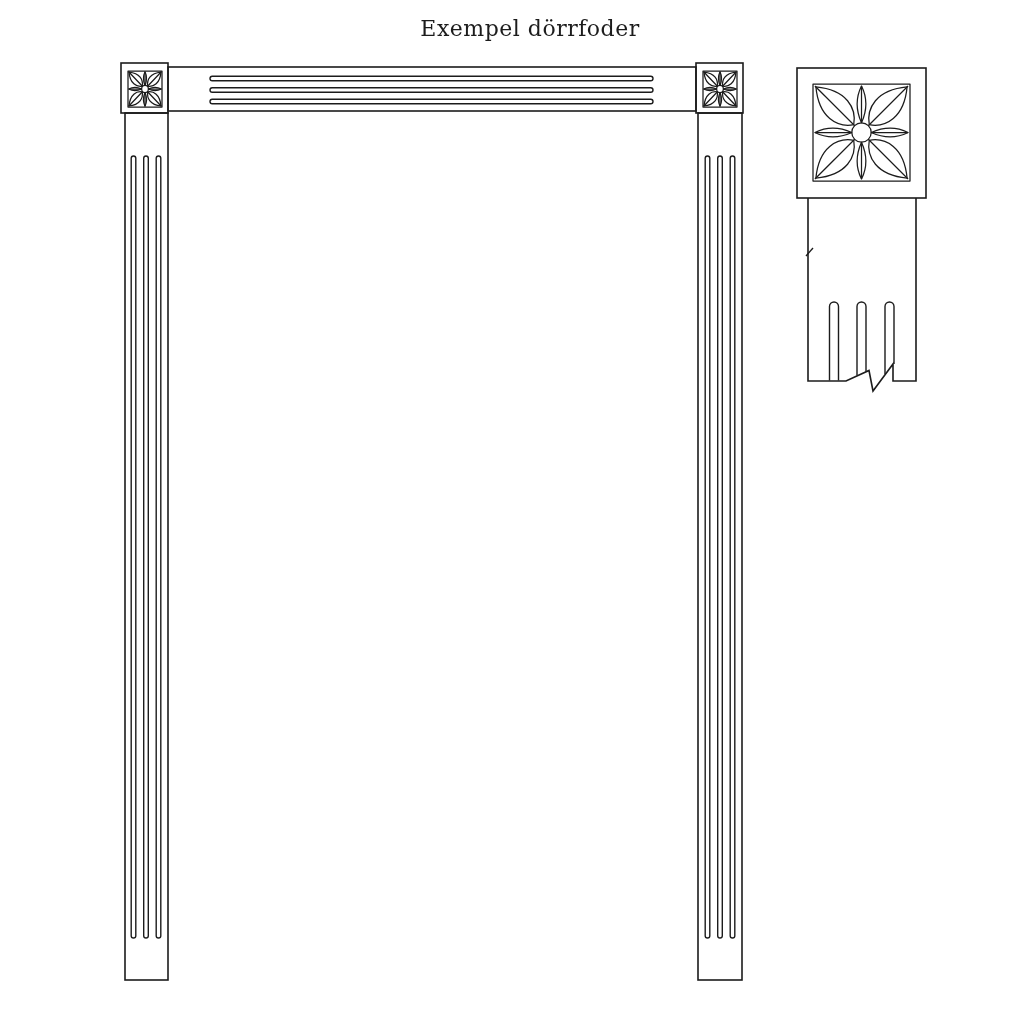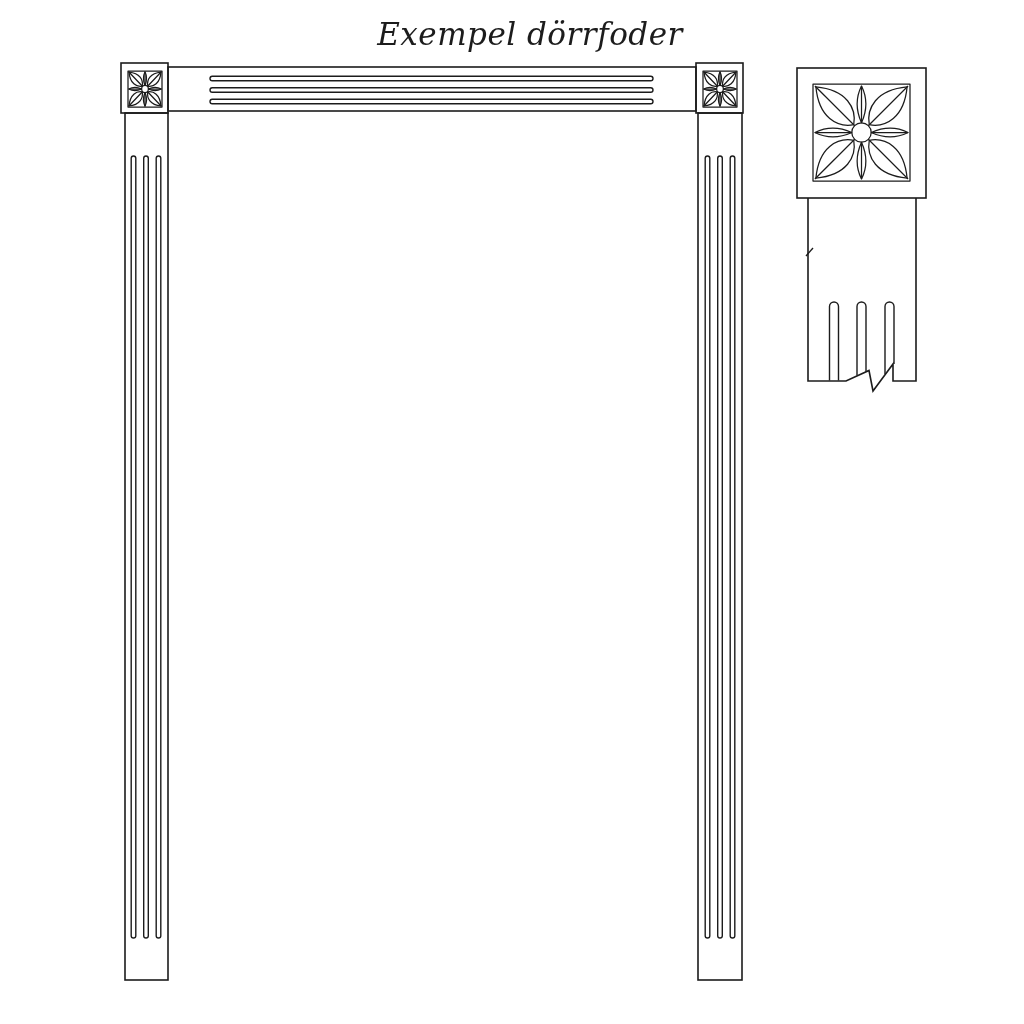--- a/index.html
+++ b/index.html
@@ -5,21 +5,21 @@
   :root { --line:#1c1c1c; --bg:#ffffff; }
   html,body{ margin:0; padding:0; }
   body{
     width:1024px; height:1024px; position:relative;
     background:var(--bg); overflow:hidden;
     font-family:"DejaVu Serif","Liberation Serif",serif;
   }
   .stage{ position:absolute; inset:0; }
   .title{
     position:absolute; top:16px; left:530px; transform:translateX(-50%);
-    font-style:italic; font-size:31px; color:var(--line);
+    font-size:22px; color:var(--line);
     letter-spacing:0.5px; white-space:nowrap;
   }
   svg{ position:absolute; top:0; left:0; }
   .outline{ fill:none; stroke:var(--line); stroke-width:1.6; }
   .thin{ fill:none; stroke:var(--line); stroke-width:1.3; }
   .flute{ fill:none; stroke:var(--line); stroke-width:1.4; }
   .rosline{ fill:none; stroke:var(--line); stroke-width:1.25; vector-effect:non-scaling-stroke; stroke-linejoin:round; }
 </style>
 </head>
 <body>

